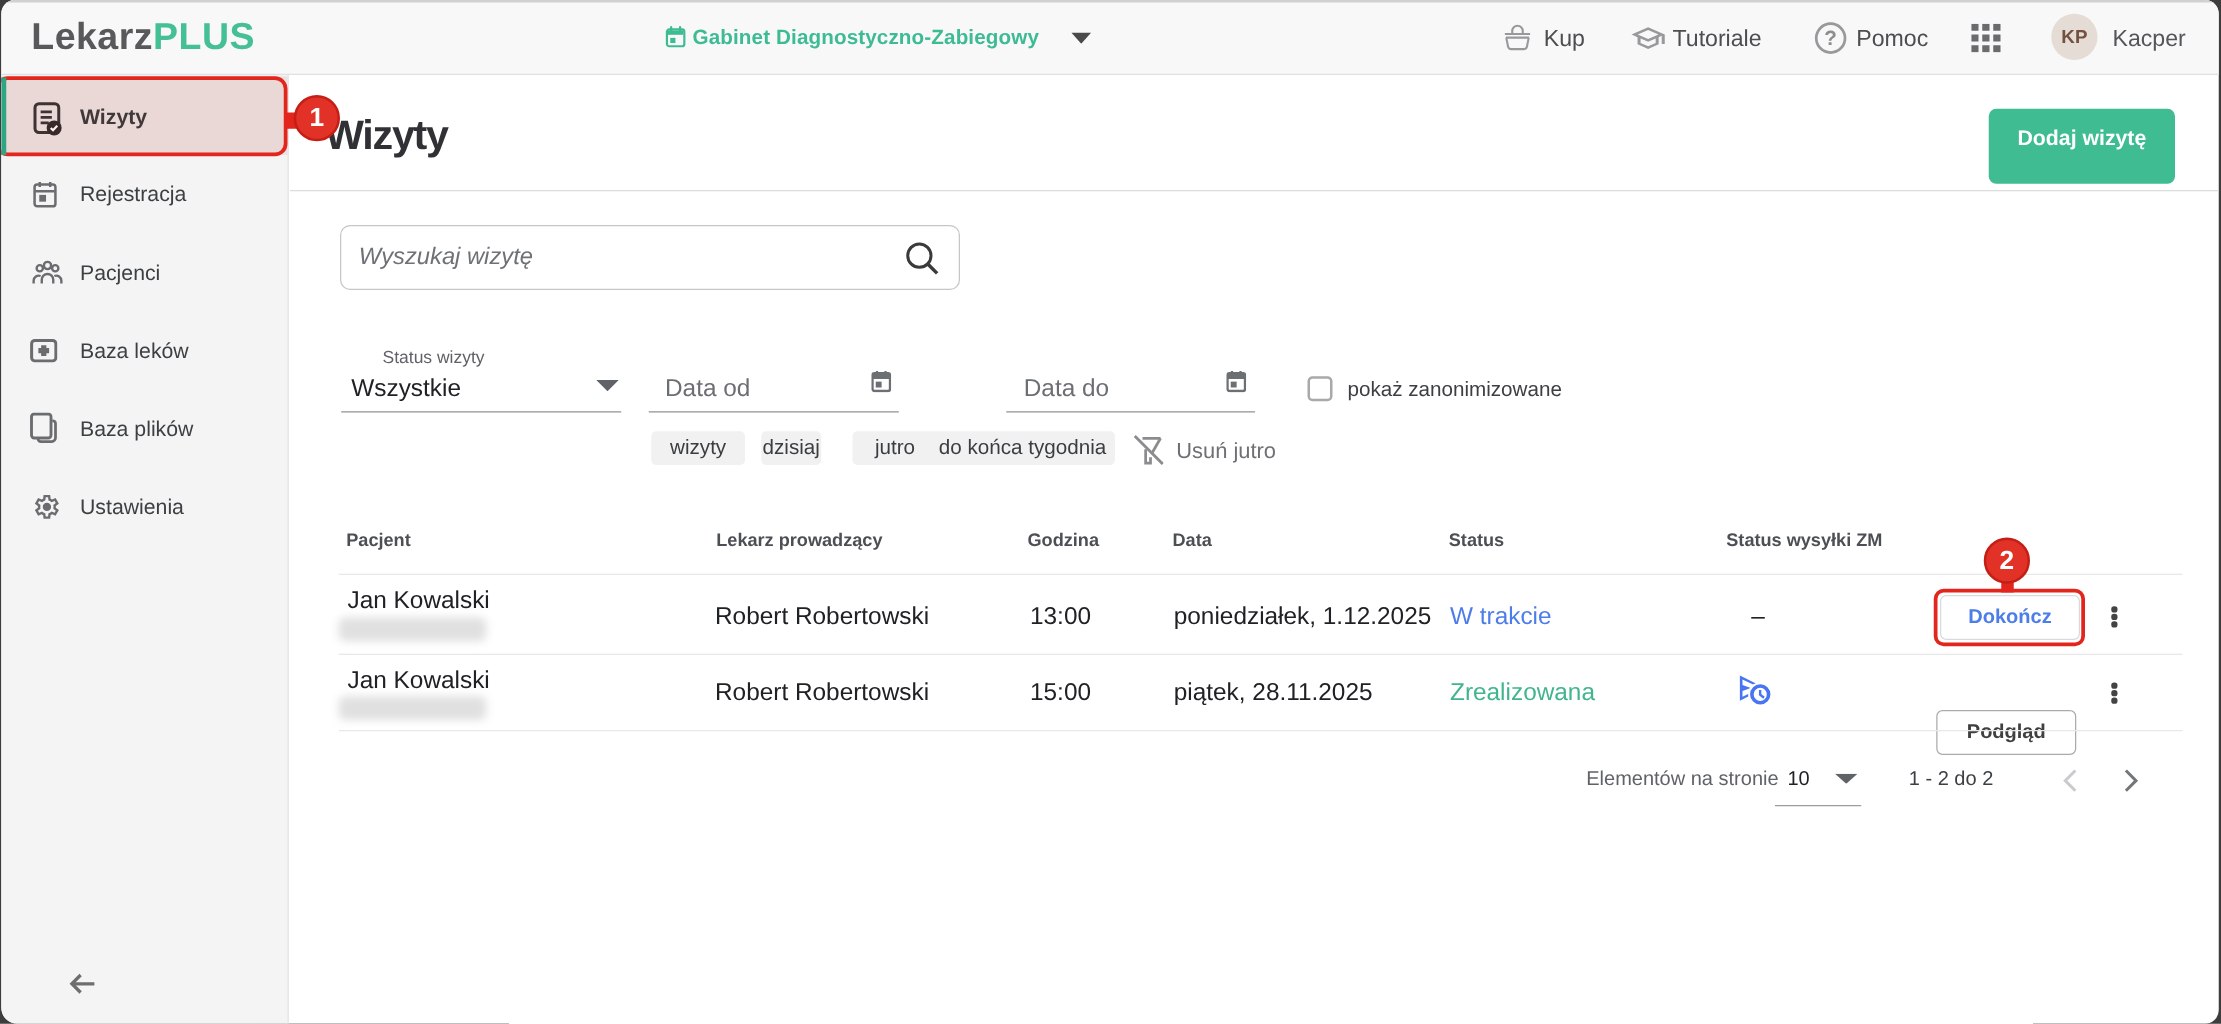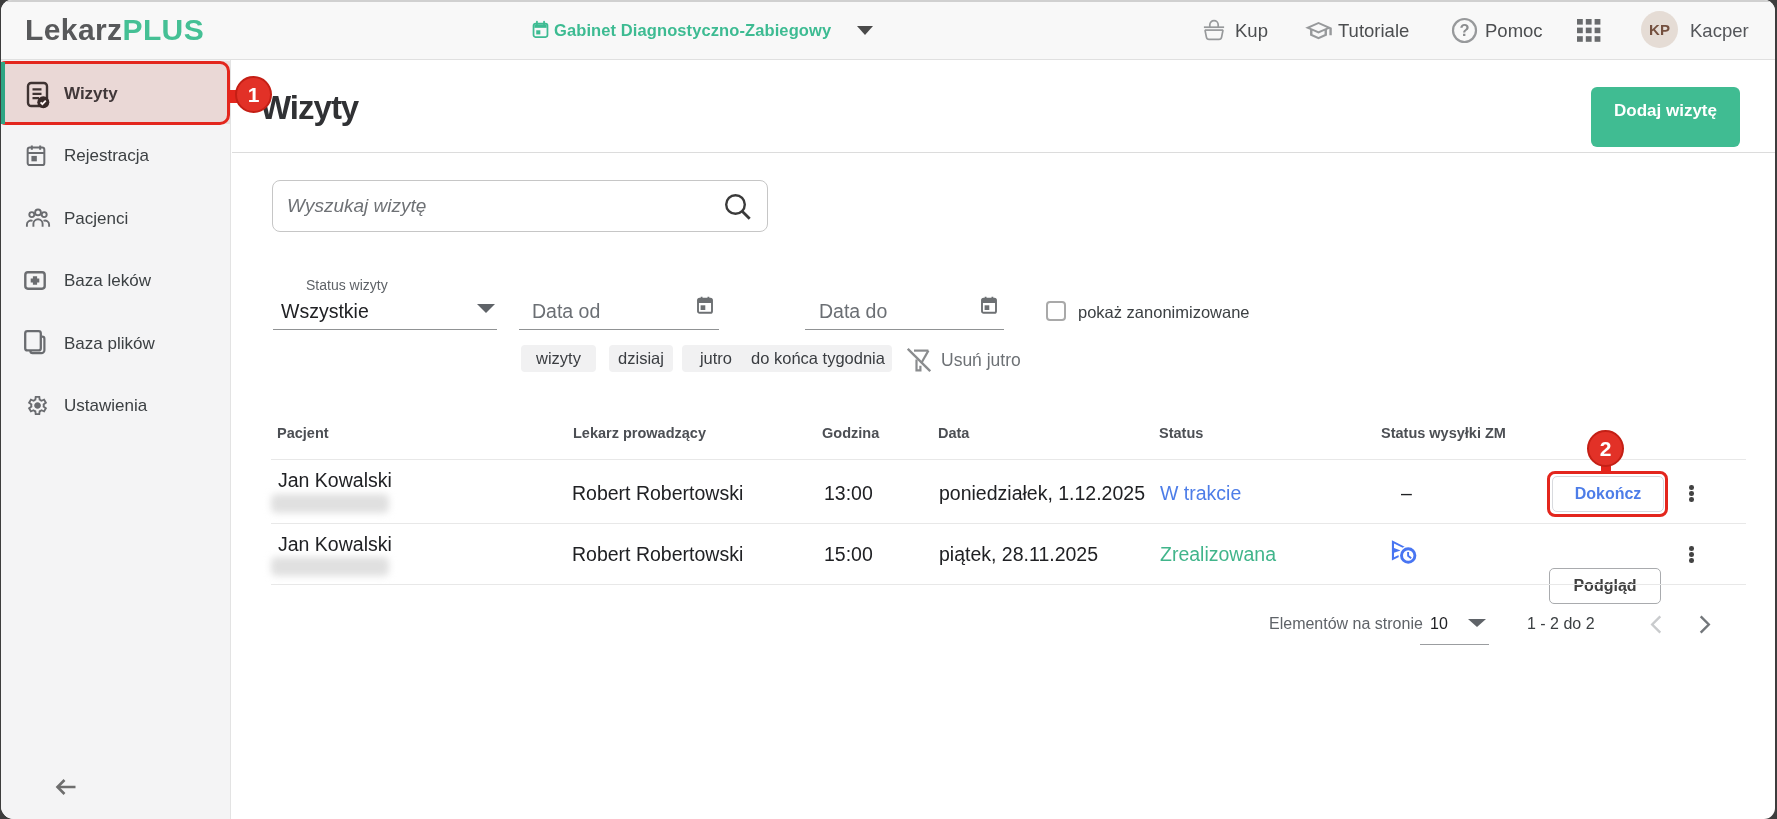--- a/index.html
+++ b/index.html
@@ -186,21 +186,21 @@
         <rect x="1" y="2.6" width="14" height="14.2" rx="1.6" stroke="#6d7073" stroke-width="1.9"></rect>
         <path d="M1 4.2a1.6 1.6 0 0 1 1.6-1.6h10.8a1.6 1.6 0 0 1 1.6 1.6v2.9H1Z" fill="#6d7073"></path>
         <rect x="3.6" y="9.3" width="4.7" height="4.7" fill="#6d7073"></rect>
       </svg>
   <div class="funder" style="left:804px;top:329px;width:199px"></div>
 
   <div class="checkbox"></div>
   <div class="td" style="left:1077px;top:303px;font-size:16.5px;color:#3c4043">pokaż zanonimizowane</div>
 
   <div class="chip" style="left:520px;width:75px">wizyty</div>
-  <div class="chip" style="left:608px;width:64px">dzisiaj</div>
+  <div class="chip" style="left:608px;width:48px">dzisiaj</div>
   <div class="chip" style="left:681px;width:68px">jutro</div>
   <div class="chip" style="left:743px;width:148px">do końca tygodnia</div>
   <svg class="abs" style="left:906px;top:347px" width="24" height="25" viewBox="0 0 24 25" fill="none" stroke="#8a8c8e" stroke-width="2.2">
     <path d="M7 3.6h14.4"></path>
     <path d="M21.4 3.6 14.2 16.2"></path>
     <path d="M9.5 12.4v11h3.9v-4.6"></path>
     <path d="M0.8 1.8 23.2 24.2" stroke-width="2.3"></path>
   </svg>
   <div class="td" style="left:940px;top:350px;font-size:17.5px;color:#6d7175">Usuń jutro</div>
 

